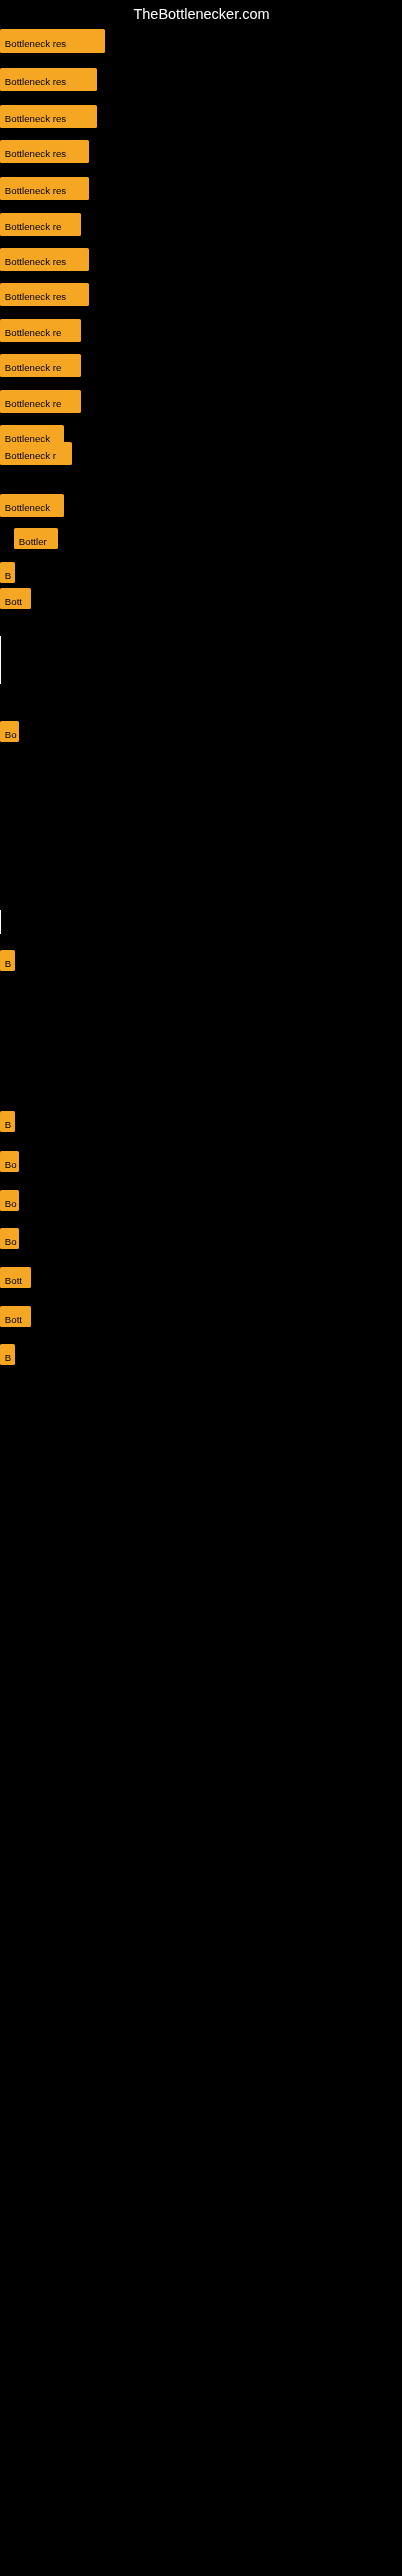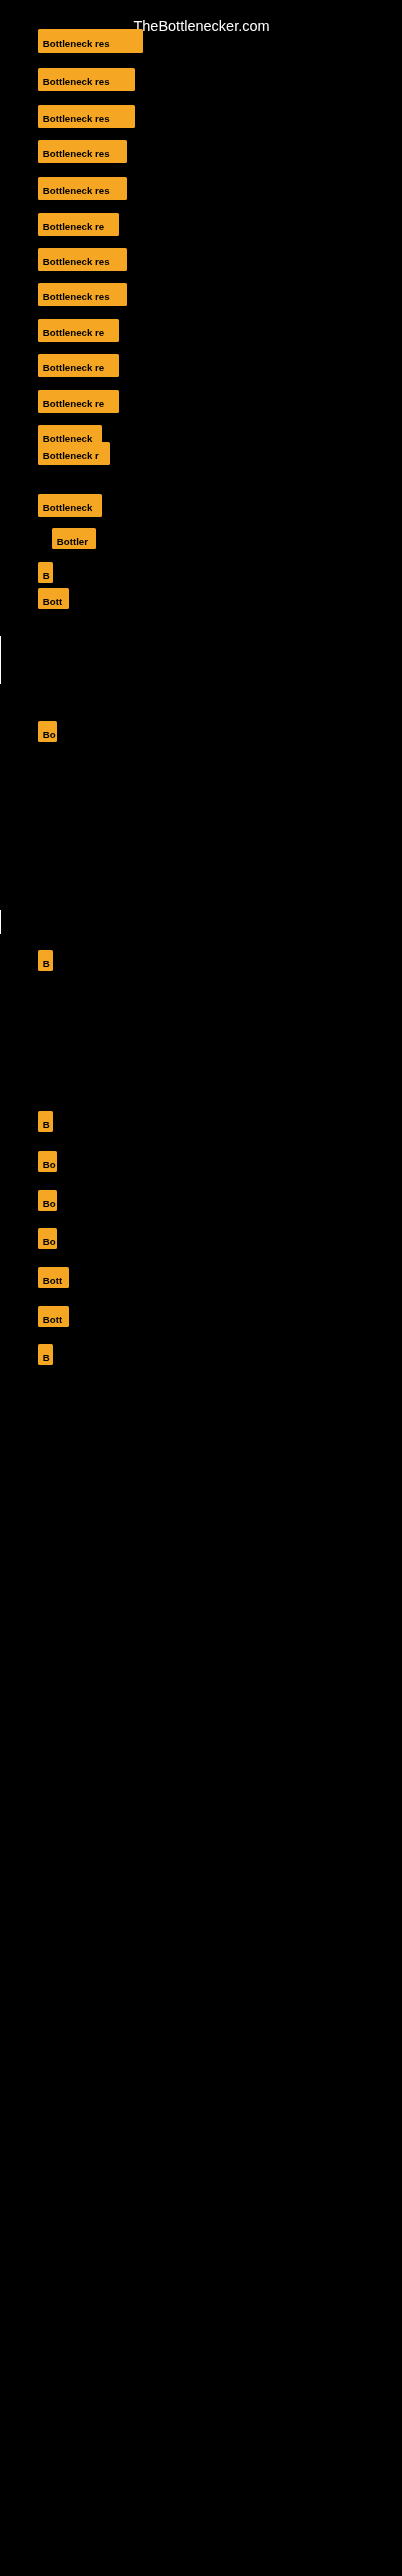--- a/index.html
+++ b/index.html
@@ -13,36 +13,35 @@
       min-height: 2576px;
       font-family: Arial, sans-serif;
       position: relative;
     }
     .site-title {
       text-align: center;
       color: #ffffff;
       font-size: 14.5px;
       padding: 6.4px 0;
       position: absolute;
-      top: 12px;
+      top: 0;
       left: 0;
       right: 0;
     }
     .btn-item {
       position: absolute;
       background-color: #f5a623;
       color: #000000;
       font-size: 9.7px;
-      font-weight: bold;
+      font-weight: normal;
       padding: 3.2px 4.8px;
       border-radius: 1.6px;
       white-space: nowrap;
       overflow: hidden;
       cursor: pointer;
-      margin-left: 38px;
     }
     .line-marker {
       position: absolute;
       background-color: #ffffff;
       width: 0.8px;
     }
   </style>
 </head>
 <body>
 

